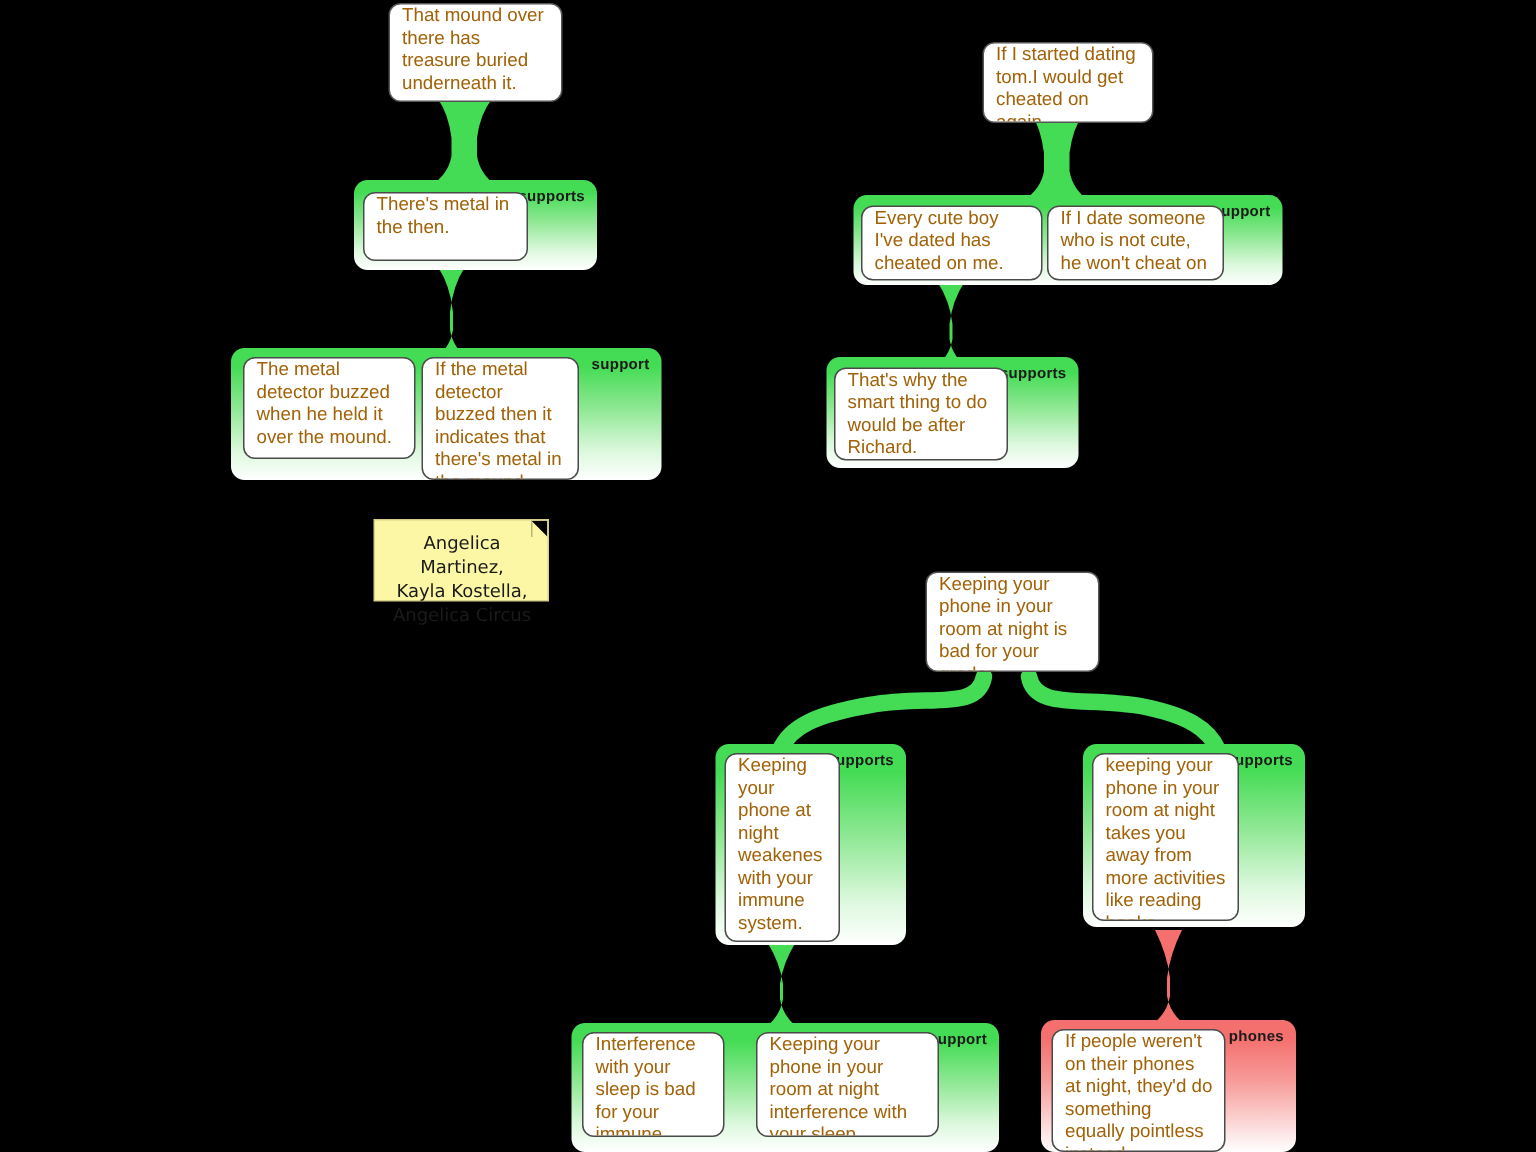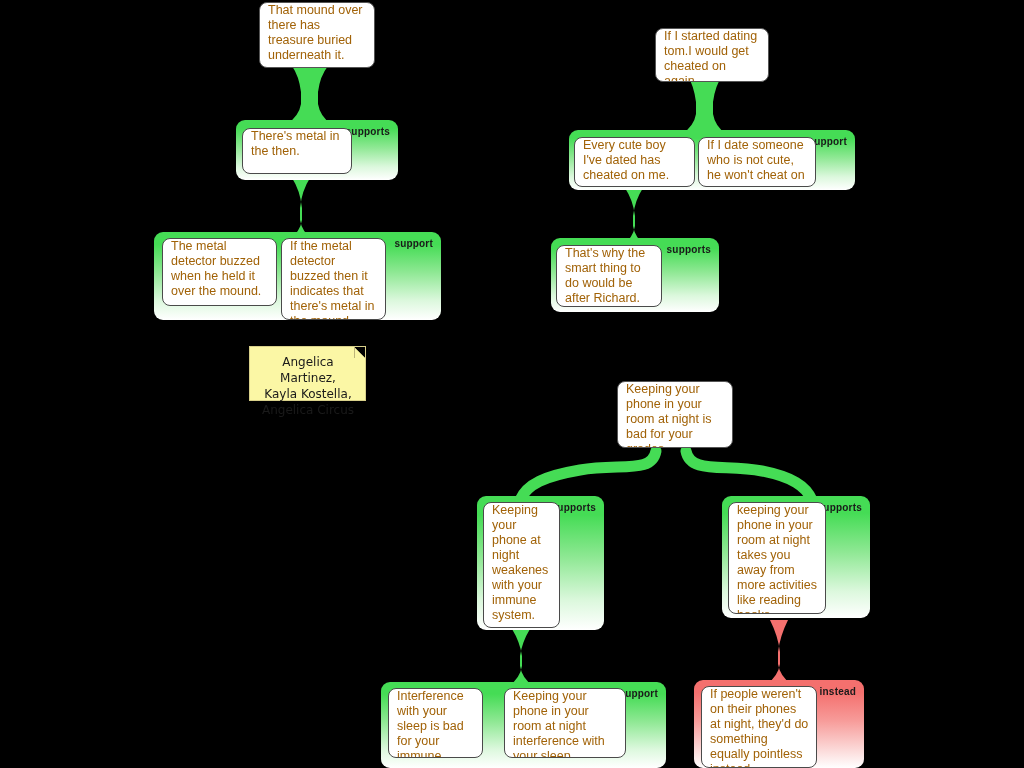--- a/index.html
+++ b/index.html
@@ -132,21 +132,21 @@
 
   <div class="group support" style="left:569px; top:130px; width:286px; height:60px;">
     <span class="group-label" style="right:8px;">support</span>
   </div>
   <div class="card" style="left:574px; top:137px; width:121px; height:50px;">Every cute boy I've dated has cheated on me.</div>
   <div class="card" style="left:698px; top:137px; width:118px; height:50px;">If I date someone who is not cute, he won't cheat on me.</div>
 
   <div class="group support" style="left:551px; top:238px; width:168px; height:74px;">
     <span class="group-label" style="right:8px;">supports</span>
   </div>
-  <div class="card" style="left:556px; top:245px; width:106px; height:62px;">That's why the smart thing to do would be after Richard.</div>
+  <div class="card" style="left:556px; top:245px; width:116px; height:62px;">That's why the smart thing to do would be after Richard.</div>
 
   <div class="sticky" style="left:250px; top:347px; width:115px; height:53px;">
     <div>Angelica Martinez,</div>
     <div>Kayla Kostella,</div>
     <div>Angelica Circus</div>
     <span class="fold"></span>
     <span class="foldline"></span>
   </div>
 
   <div class="card root" style="left:617px; top:381px; width:116px; height:67px;">Keeping your phone in your room at night is bad for your grades.</div>
@@ -161,17 +161,17 @@
   </div>
   <div class="card" style="left:728px; top:502px; width:98px; height:112px;">keeping your phone in your room at night takes you away from more activities like reading books.</div>
 
   <div class="group support" style="left:381px; top:682px; width:285px; height:86px;">
     <span class="group-label" style="right:8px;">support</span>
   </div>
   <div class="card" style="left:388px; top:688px; width:95px; height:70px;">Interference with your sleep is bad for your immune system.</div>
   <div class="card" style="left:504px; top:688px; width:122px; height:70px;">Keeping your phone in your room at night interference with your sleep.</div>
 
   <div class="group oppose" style="left:694px; top:680px; width:170px; height:88px;">
-    <span class="group-label" style="right:8px;">instead</span>
+    <span class="group-label" style="right:8px;">phones</span>
   </div>
   <div class="card" style="left:701px; top:686px; width:116px; height:82px;">If people weren't on their phones at night, they'd do something equally pointless instead.</div>
 
 </div>
 
 </body></html>

